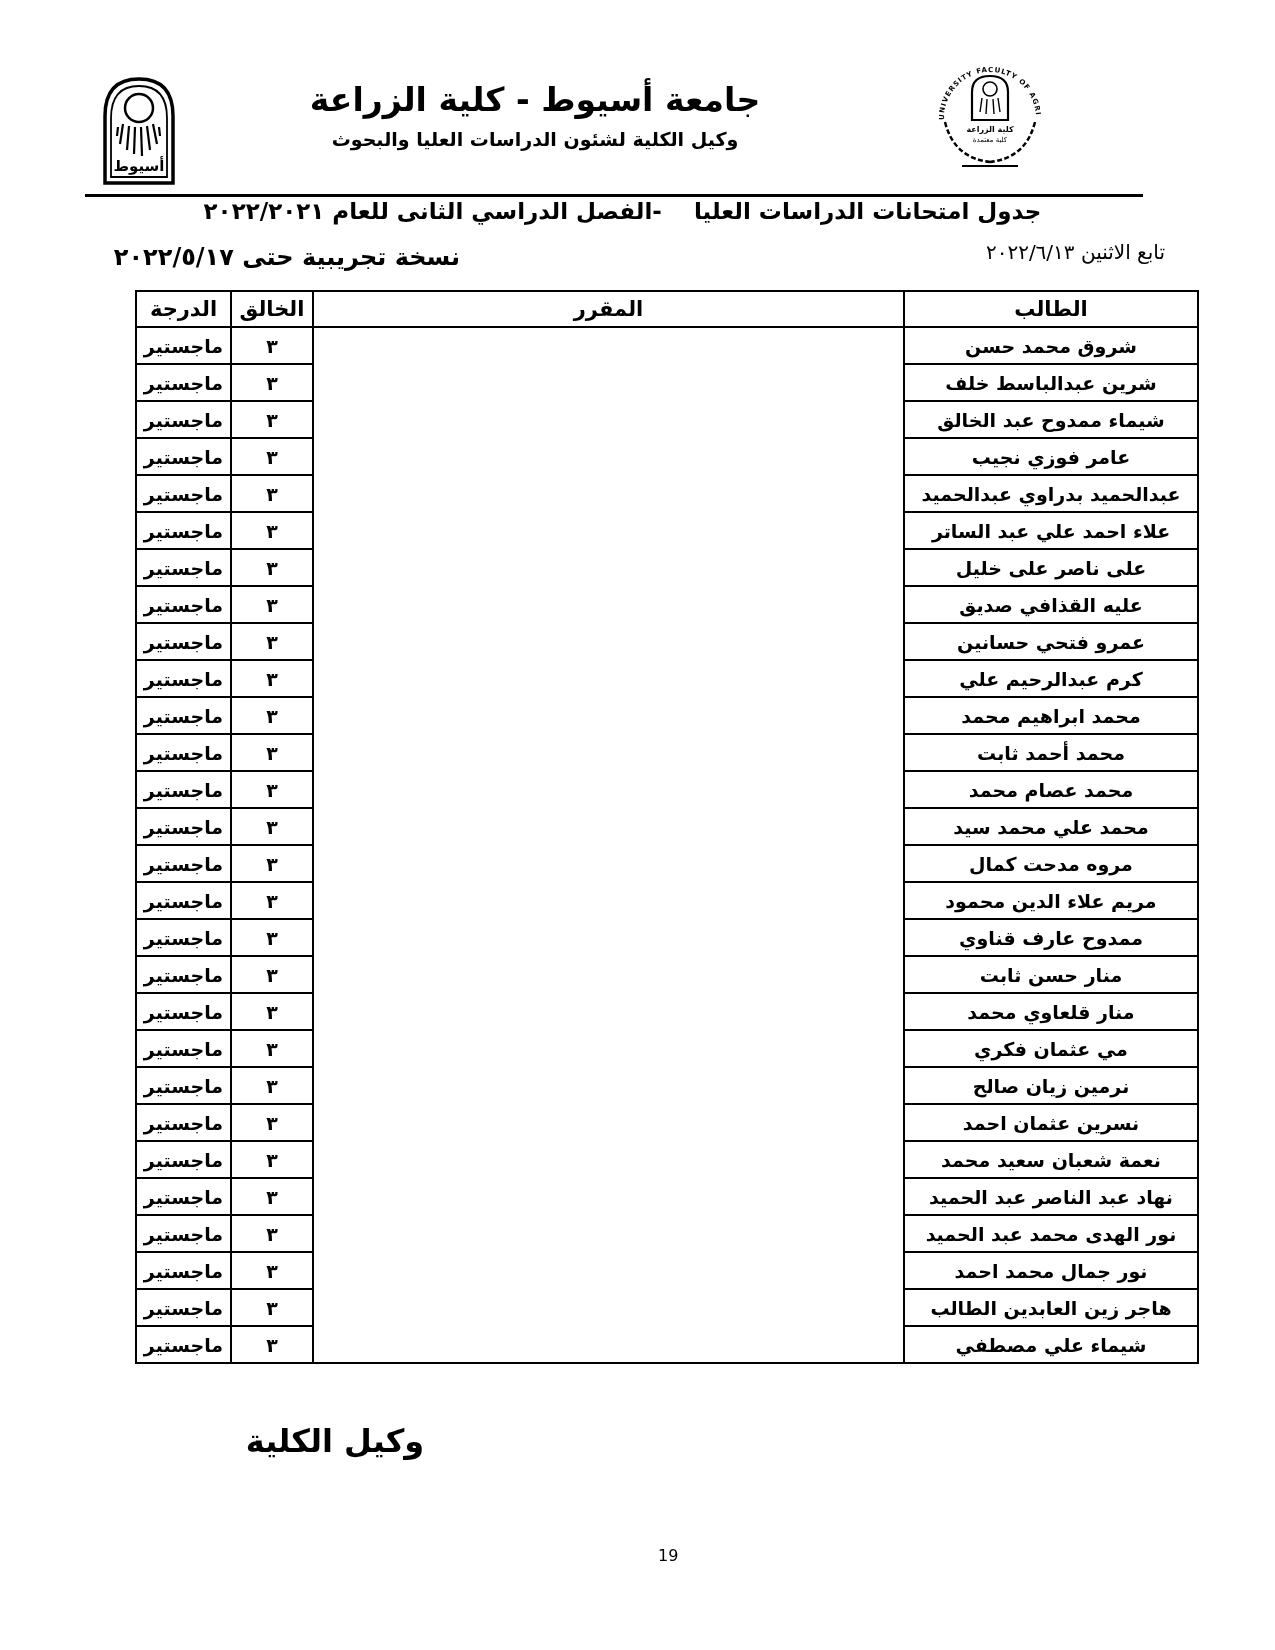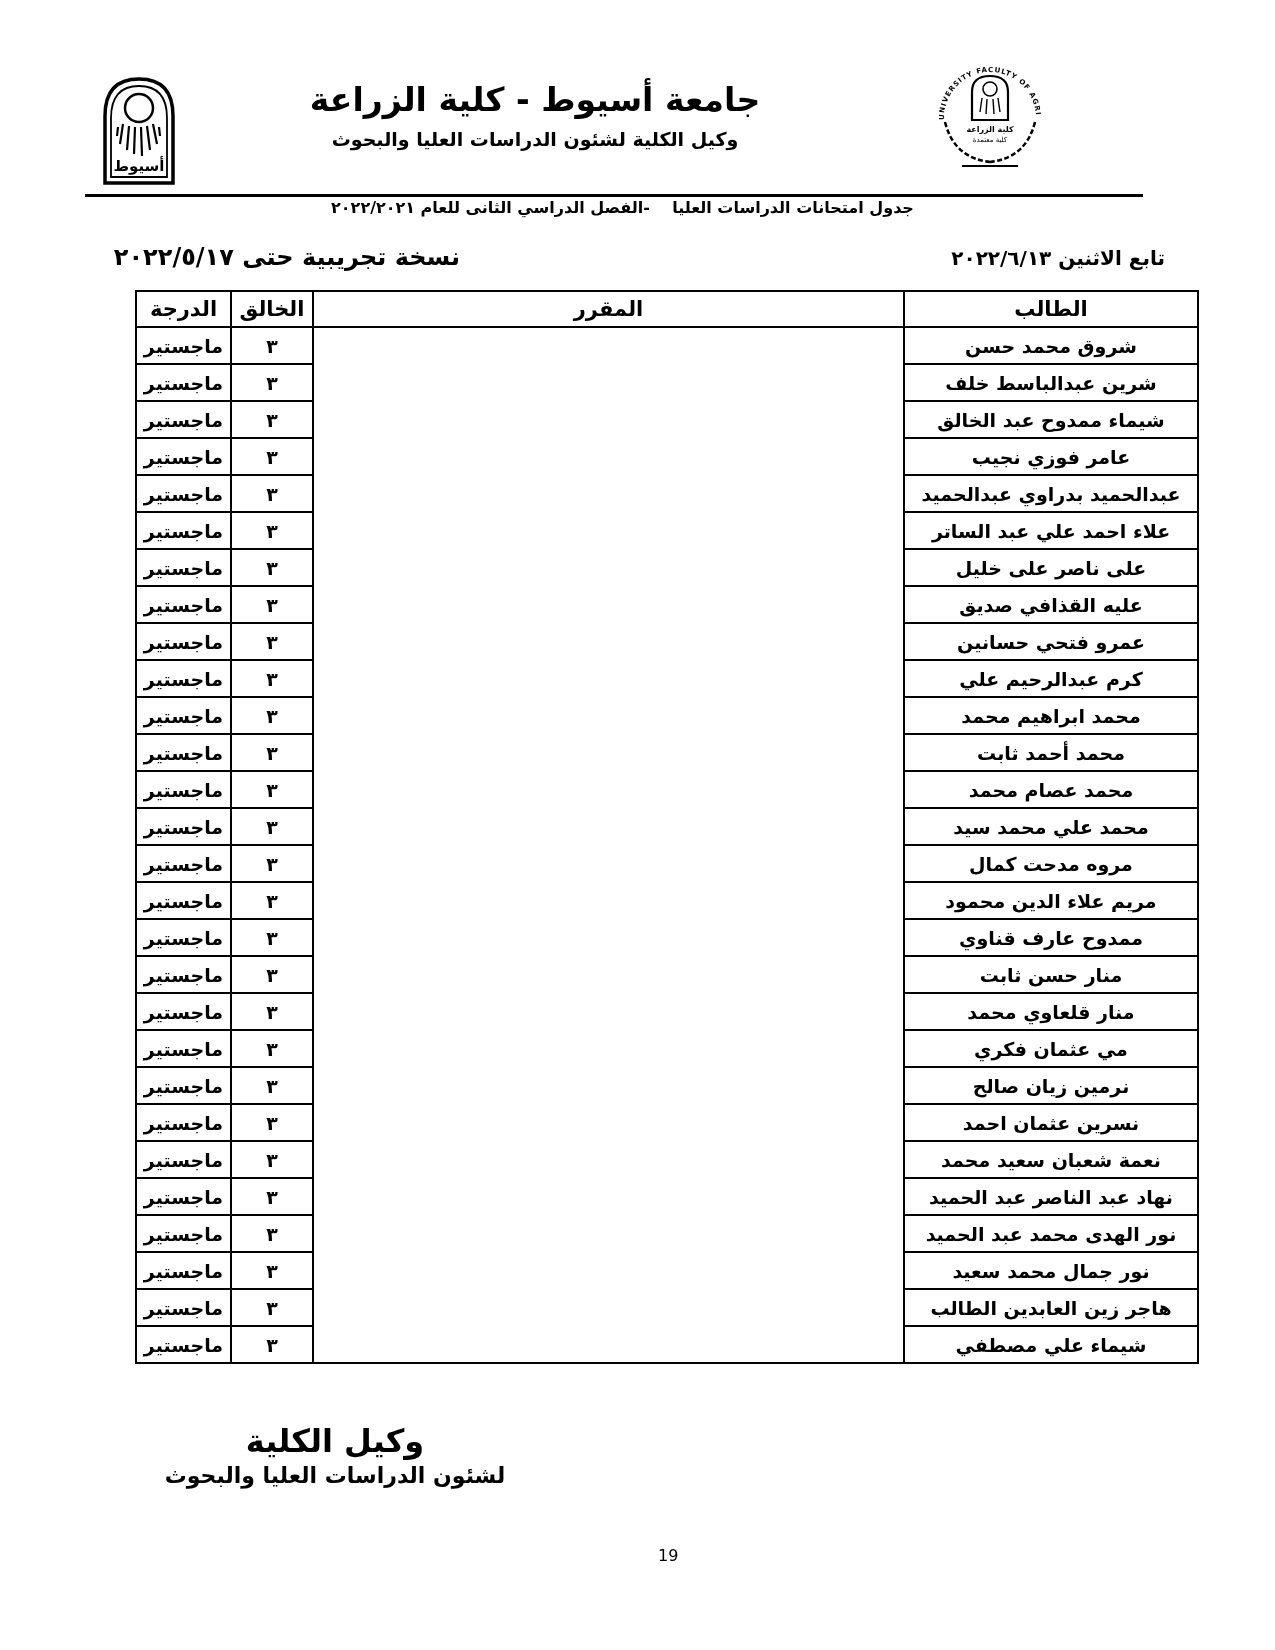--- a/index.html
+++ b/index.html
@@ -10,25 +10,25 @@
   }
   
   .stamp-logo { position:absolute; left:98px; top:72px; }
   .seal-logo  { position:absolute; left:920px; top:56px; }
   .head-text  { position:absolute; left:220px; top:80px; width:630px; text-align:center; direction:rtl; }
   .uni-title  { font-size:33px; font-weight:bold; letter-spacing:1px; }
   .uni-sub    { font-size:19px; font-weight:bold; margin-top:9px; }
   .rule { position:absolute; left:85px; top:194px; width:1058px; height:3px; background:#000; }
   .doc-title {
     position:absolute; left:170px; top:198px; width:905px;
-    text-align:center; direction:rtl; font-size:16px; font-weight:bold; white-space:nowrap;
+    text-align:center; direction:rtl; font-size:23px; font-weight:bold; white-space:nowrap;
   }
   .date-line {
-    position:absolute; left:930px; top:246px; width:235px;
-    direction:rtl; text-align:right; font-size:20px; font-weight:bold; white-space:nowrap;
+    position:absolute; left:930px; top:240px; width:235px;
+    direction:rtl; text-align:right; font-size:20px; font-weight:normal; white-space:nowrap;
   }
   .trial-note {
     position:absolute; left:185px; top:243px; width:275px;
     direction:rtl; text-align:center; font-size:24px; font-weight:bold; white-space:nowrap;
   }
   
   table.schedule {
     position:absolute; left:135px; top:290px;
     width:1062px; table-layout:fixed;
     border-collapse:collapse; direction:rtl;
@@ -246,37 +246,36 @@
           <td>نهاد عبد الناصر عبد الحميد</td>
           <td>٣</td>
           <td>ماجستير</td>
         </tr>
         <tr>
           <td>نور الهدى محمد عبد الحميد</td>
           <td>٣</td>
           <td>ماجستير</td>
         </tr>
         <tr>
-          <td>نور جمال محمد سعيد</td>
+          <td>نور جمال محمد احمد</td>
           <td>٣</td>
           <td>ماجستير</td>
         </tr>
         <tr>
           <td>هاجر زين العابدين الطالب</td>
           <td>٣</td>
           <td>ماجستير</td>
         </tr>
         <tr>
           <td>شيماء علي مصطفي</td>
           <td>٣</td>
           <td>ماجستير</td>
         </tr>
       </tbody>
   </table>
 
   <div class="sig-block">
     <div class="sig-line1">وكيل الكلية</div>
-    <div class="sig-line2">لشئون الدراسات العليا والبحوث</div>
   </div>
 
   <div class="page-num">19</div>
 
 </div>
 
 </body></html>

